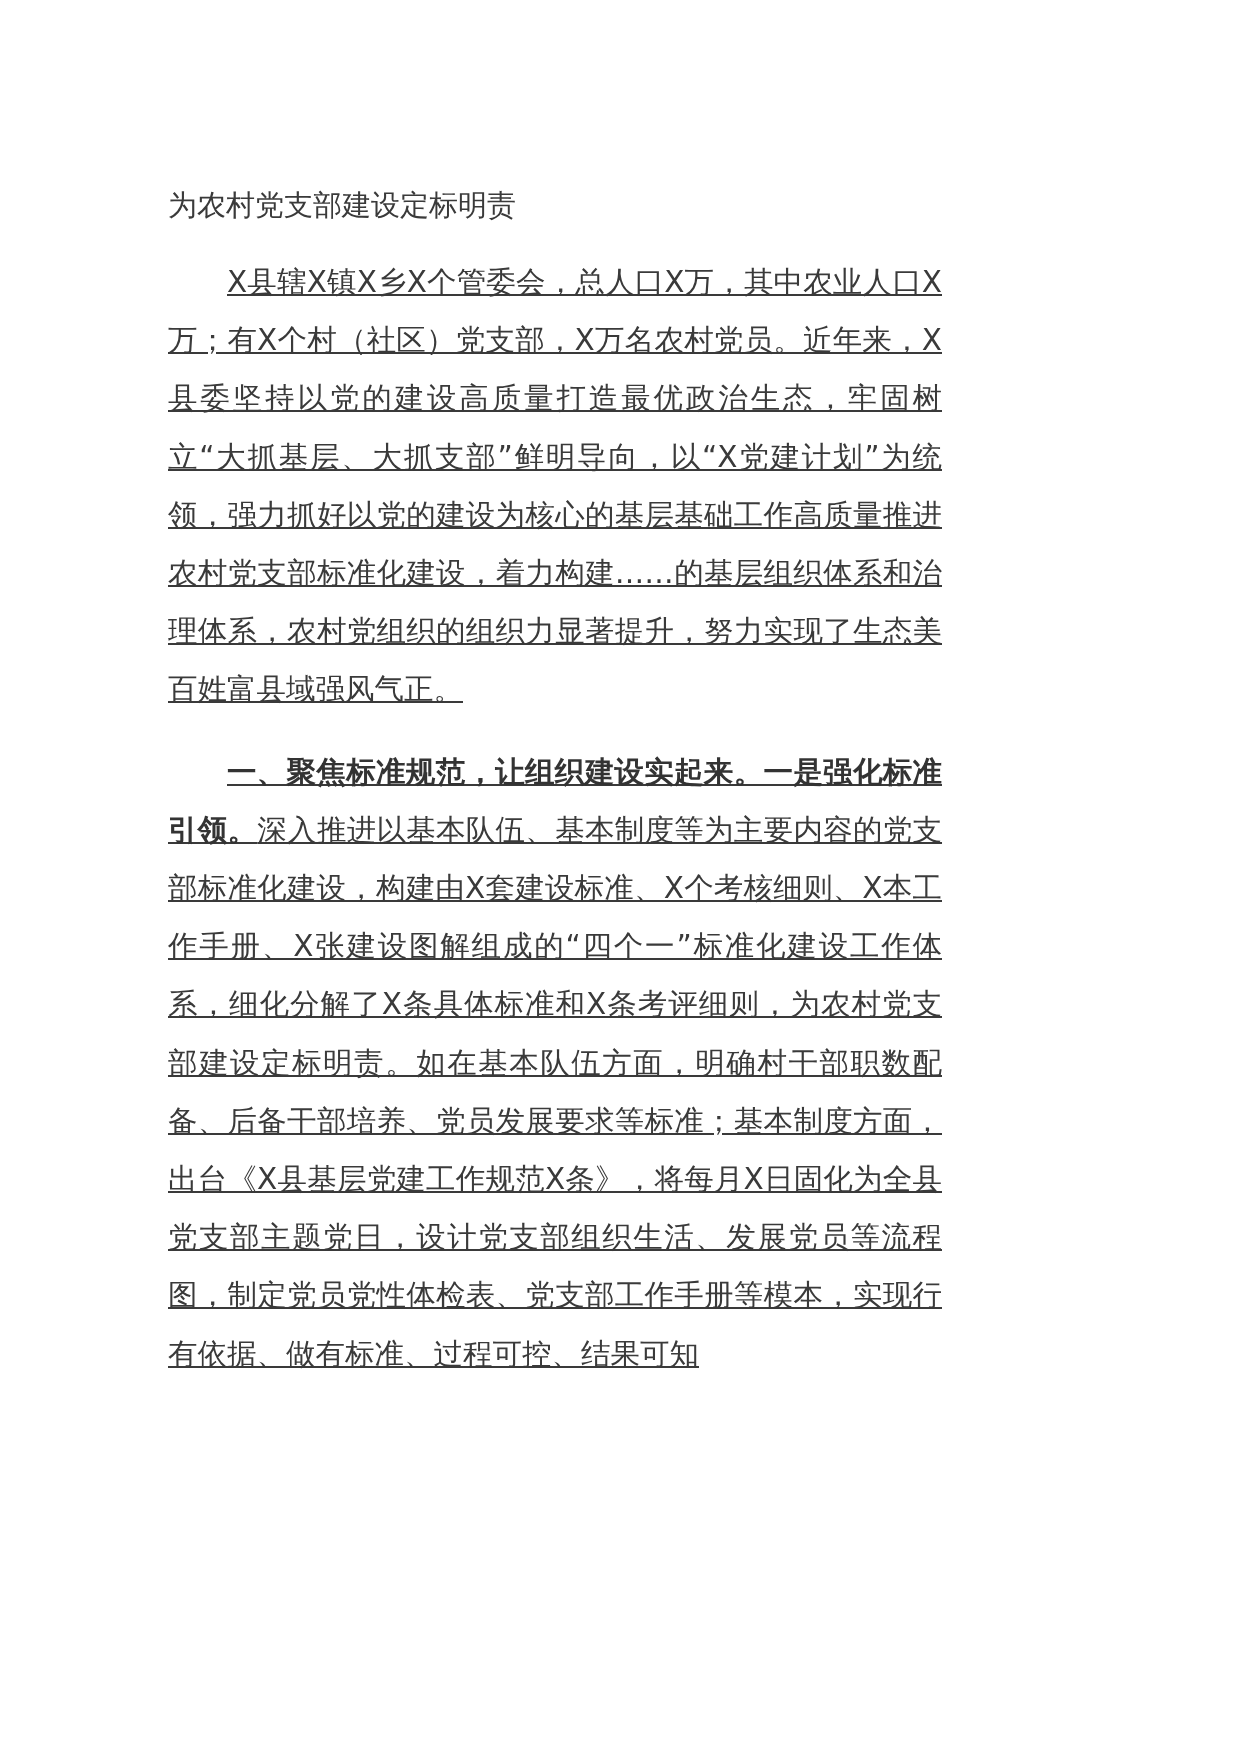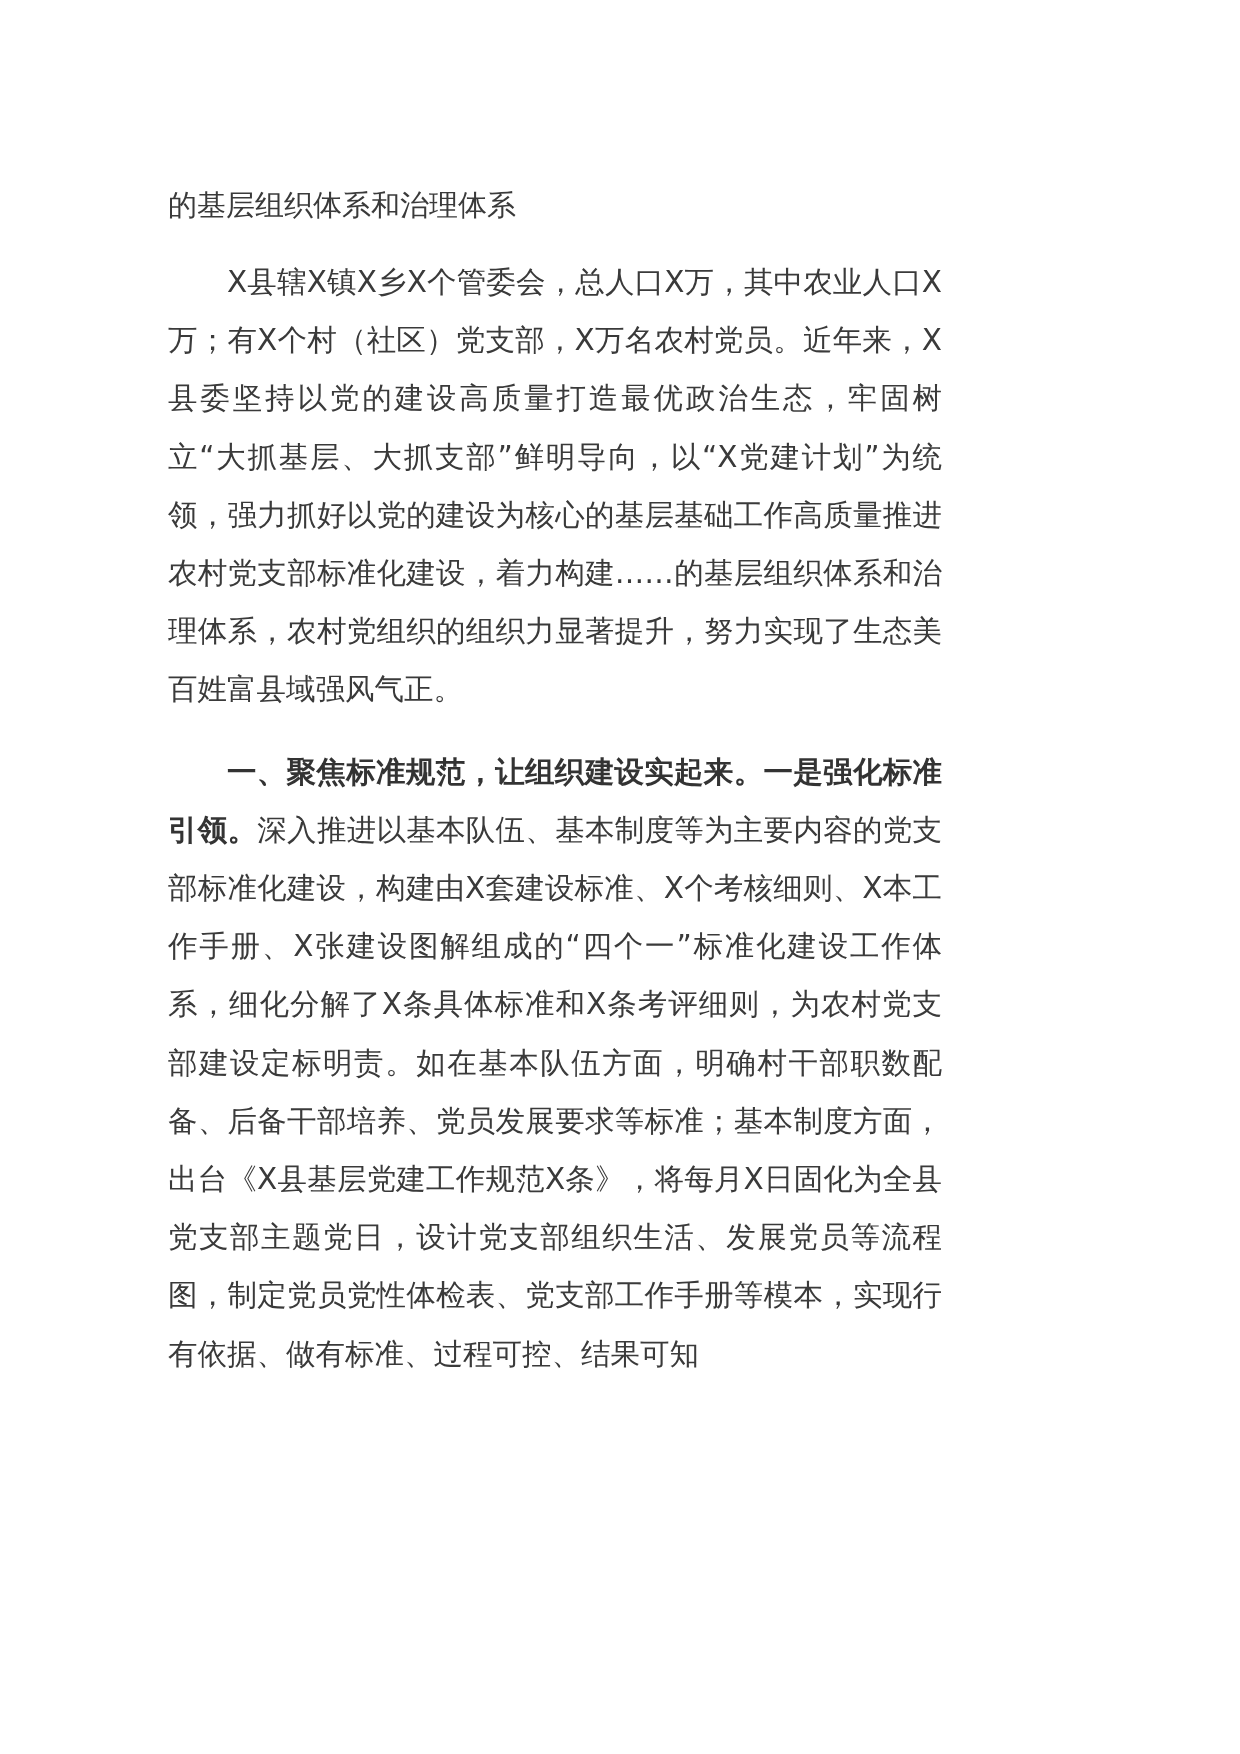--- a/index.html
+++ b/index.html
@@ -1,23 +1,23 @@
 <!DOCTYPE html>
 <html><head>
 <meta charset="utf-8">
 <style>
   html, body { margin:0; padding:0; background:#ffffff; }
   body { width:1240px; height:1754px; position:relative; overflow:hidden; }
   .page { position:absolute; left:168px; top:183px; width:774px; color:#3a3a3a;
     font-family:"DejaVu Sans","Liberation Sans",sans-serif; }
   .title { font-size:29px; line-height:44px; margin:0 0 26px 0; letter-spacing:0px; }
-  .para { font-size:29.5px; line-height:58.2px; margin:0; text-indent:2em; text-align:justify; text-align-last:left; }
+  .para { font-size:29.5px; line-height:58.2px; margin:0; text-indent:2em; text-align:justify; text-align-last:left;text-decoration:underline; }
   .para + .para { margin-top:24px; }
   .bold { font-weight:bold; color:#333; }
 </style>
 </head>
 <body>
 
 <div class="page">
-  <div class="title">的基层组织体系和治理体系</div>
+  <div class="title">为农村党支部建设定标明责</div>
   <p class="para"><span>X县辖X镇X乡X个管委会，总人口X万，其中农业人口X万；有X个村（社区）党支部，X万名农村党员。近年来，X县委坚持以党的建设高质量打造最优政治生态，牢固树立“大抓基层、大抓支部”鲜明导向，以“X党建计划”为统领，强力抓好以党的建设为核心的基层基础工作高质量推进农村党支部标准化建设，着力构建……的基层组织体系和治理体系，农村党组织的组织力显著提升，努力实现了生态美百姓富县域强风气正。</span></p>
   <p class="para"><span class="bold">一、聚焦标准规范，让组织建设实起来。一是强化标准引领。</span><span>深入推进以基本队伍、基本制度等为主要内容的党支部标准化建设，构建由X套建设标准、X个考核细则、X本工作手册、X张建设图解组成的“四个一”标准化建设工作体系，细化分解了X条具体标准和X条考评细则，为农村党支部建设定标明责。如在基本队伍方面，明确村干部职数配备、后备干部培养、党员发展要求等标准；基本制度方面，出台《X县基层党建工作规范X条》，将每月X日固化为全县党支部主题党日，设计党支部组织生活、发展党员等流程图，制定党员党性体检表、党支部工作手册等模本，实现行有依据、做有标准、过程可控、结果可知</span></p>
 </div>
 
 </body></html>

